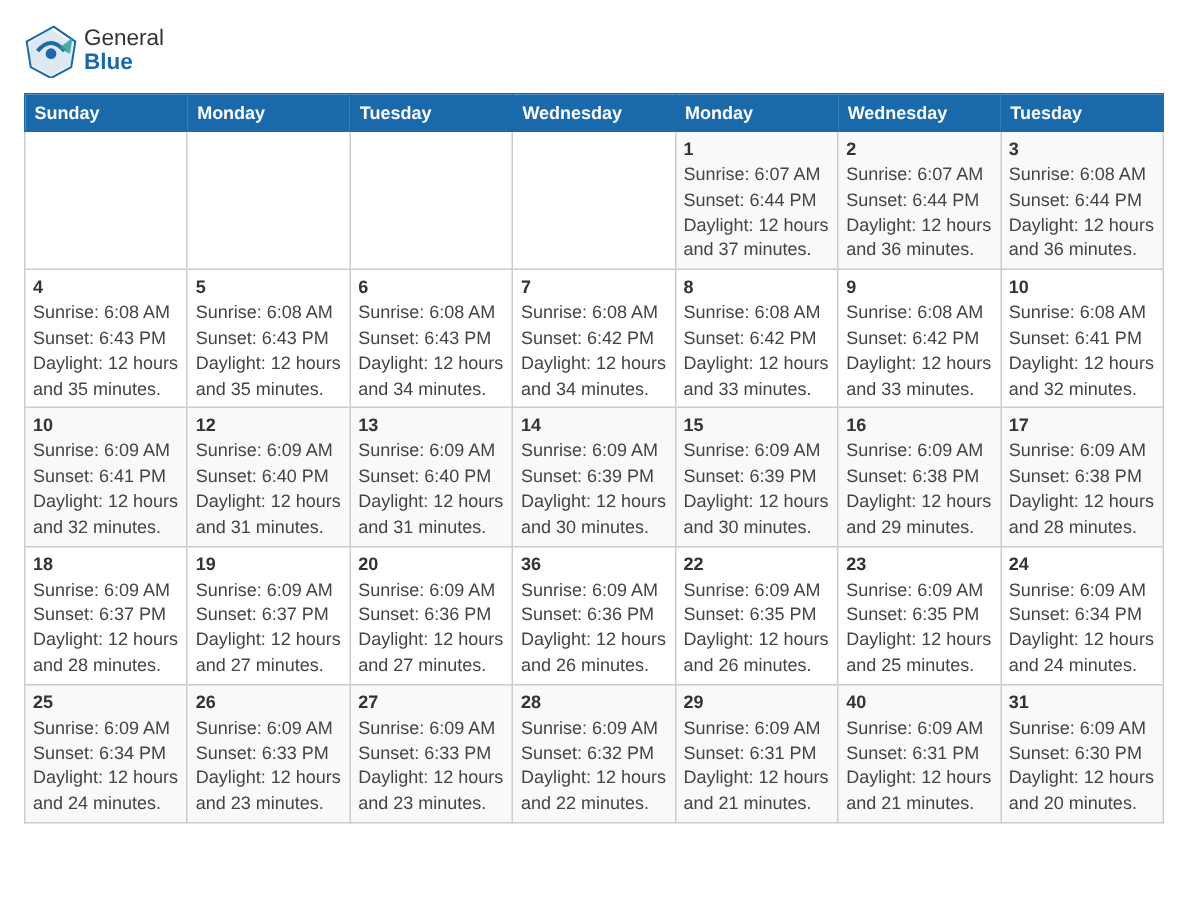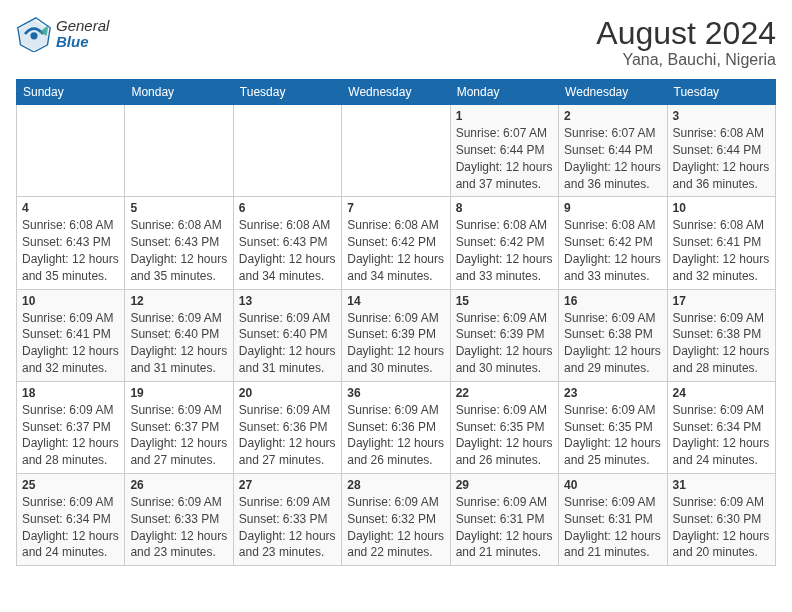--- a/index.html
+++ b/index.html
@@ -25,21 +25,20 @@
     }
     .logo {
       display: flex;
       align-items: center;
       gap: 4px;
     }
     .logo-text {
       font-size: 15px;
       color: #333;
       line-height: 1.1;
-      font-style: italic;
     }
     .logo-text .general { display: block; }
     .logo-text .blue { display: block; color: #1a6aab; font-weight: bold; }
     .logo-icon {
       width: 36px;
       height: 36px;
     }
     .title-block {
       text-align: right;
     }
@@ -57,21 +56,21 @@
       width: 100%;
       border-collapse: collapse;
       table-layout: fixed;
     }
     thead th {
       background-color: #1a6aab;
       color: #fff;
       text-align: left;
       padding: 5px 6px;
       font-size: 12px;
-      font-weight: normal;
+      font-weight: bold;
       border: 1px solid #1a6aab;
     }
     tbody td {
       vertical-align: top;
       border: 1px solid #ccc;
       padding: 4px 5px;
       font-size: 10px;
       color: #333;
       height: 88px;
       background: #fff;
@@ -105,24 +104,20 @@
         <polygon points="20,4 36,14 36,30 20,38 4,30 4,14" fill="#1a6aab" opacity="0.15"></polygon>
         <polygon points="22,2 38,13 35,32 20,40 5,32 2,13" fill="none" stroke="#1a6aab" stroke-width="1.5"></polygon>
         <path d="M10,20 Q20,8 30,20" fill="none" stroke="#1a6aab" stroke-width="3"></path>
         <circle cx="20" cy="22" r="4" fill="#1a6aab"></circle>
         <polygon points="26,18 36,10 34,22" fill="#2a9d8f" opacity="0.8"></polygon>
       </svg>
       <div class="logo-text">
         <span class="general">General</span>
         <span class="blue">Blue</span>
       </div>
-    </div>
-    <div class="title-block">
-      <div class="main-title">August 2024</div>
-      <div class="sub-title">Yana, Bauchi, Nigeria</div>
     </div>
   </div>
 
   <table>
     <thead>
       <tr>
         <th>Sunday</th>
         <th>Monday</th>
         <th>Tuesday</th>
         <th>Wednesday</th>

